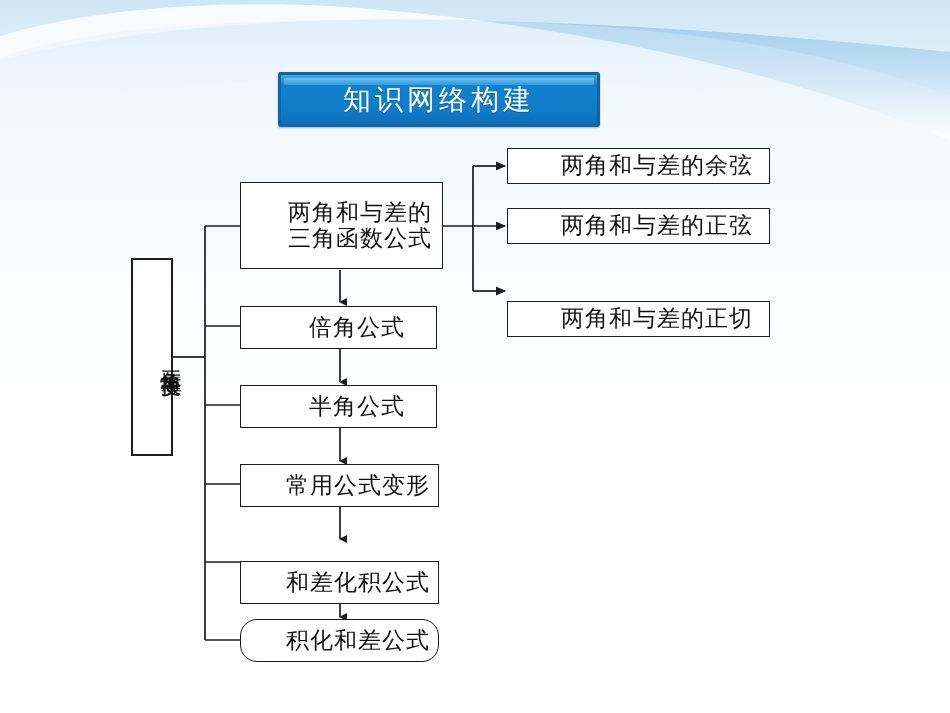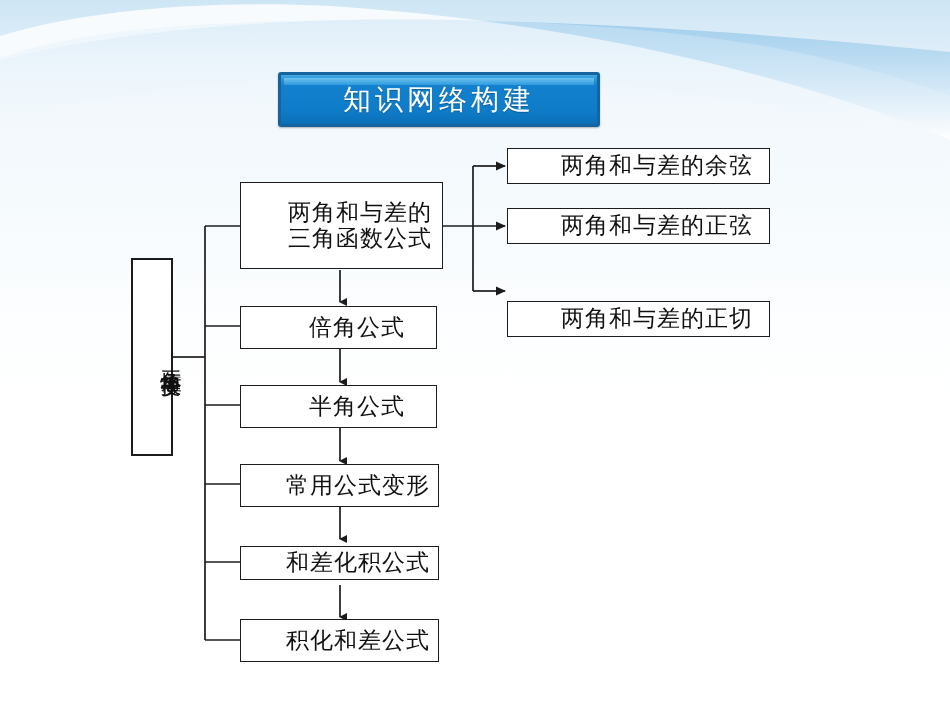--- a/index.html
+++ b/index.html
@@ -205,25 +205,25 @@
     </div>
 
     <div class="node-box main-box" style="top:385px; width:197px; height:43px;">
       <span class="label">半角公式</span>
     </div>
 
     <div class="node-box main-box" style="top:464px; width:199px; height:43px;">
       <span class="label">常用公式变形</span>
     </div>
 
-    <div class="node-box main-box" style="top:546px; width:199px; height:34px;">
+    <div class="node-box main-box" style="top:561px; width:199px; height:43px;">
       <span class="label">和差化积公式</span>
     </div>
 
-    <div class="node-box main-box" style="top:619px; width:199px; height:43px;">
+    <div class="node-box main-box" style="top:619px; width:199px; height:43px;border-radius:17px;">
       <span class="label">积化和差公式</span>
     </div>
 
     <div class="node-box right-box" style="top:148px;">
       <span class="label">两角和与差的余弦</span>
     </div>
 
     <div class="node-box right-box" style="top:208px;font-family:Liberation Serif, serif;">
       <span class="label">两角和与差的正弦</span>
     </div>

